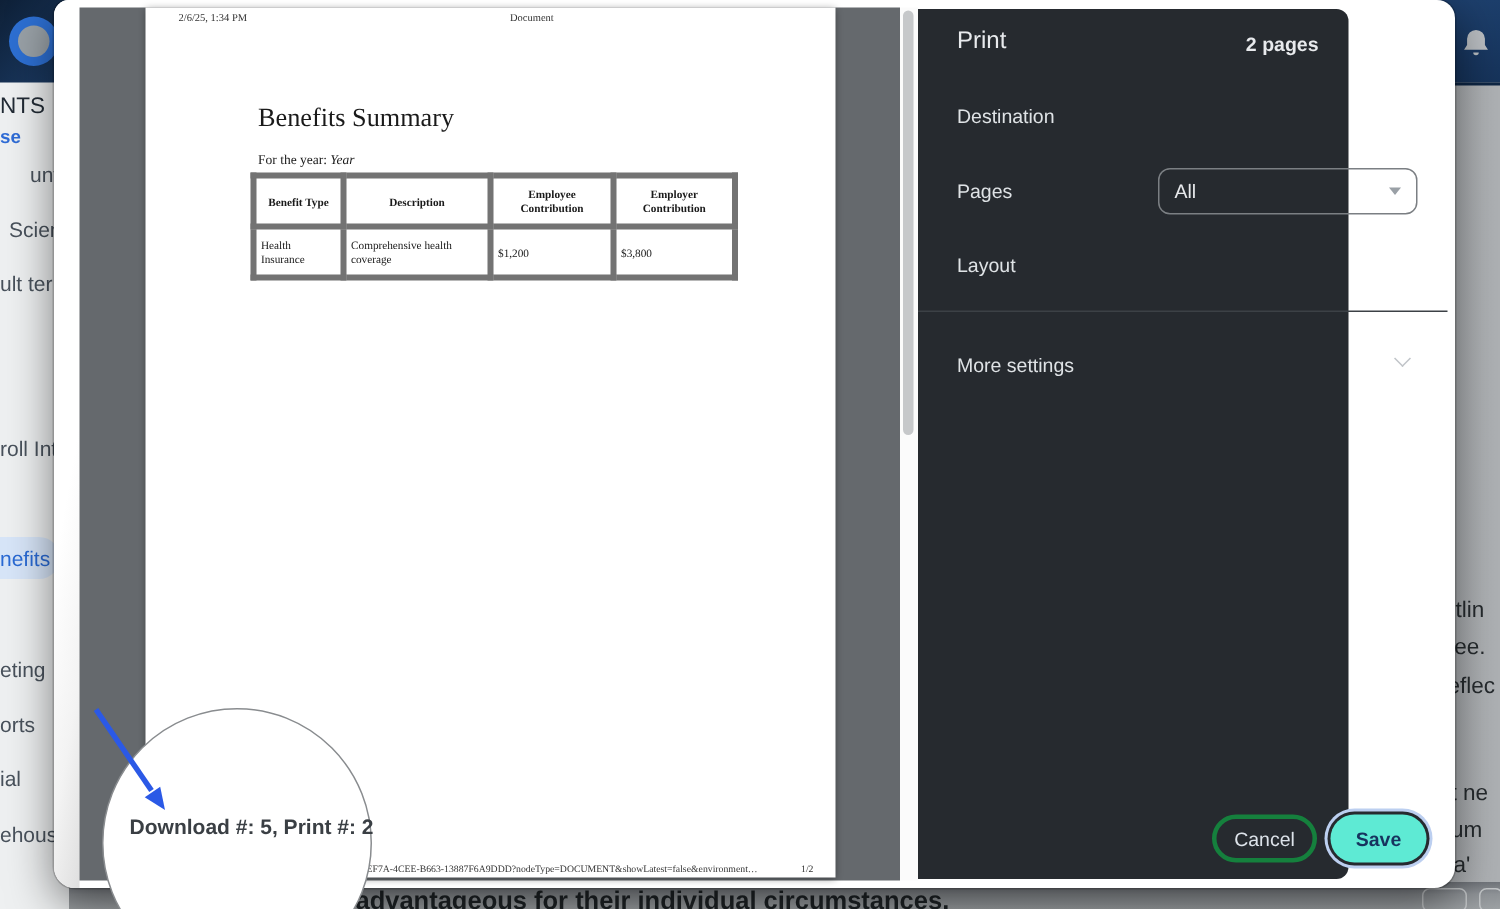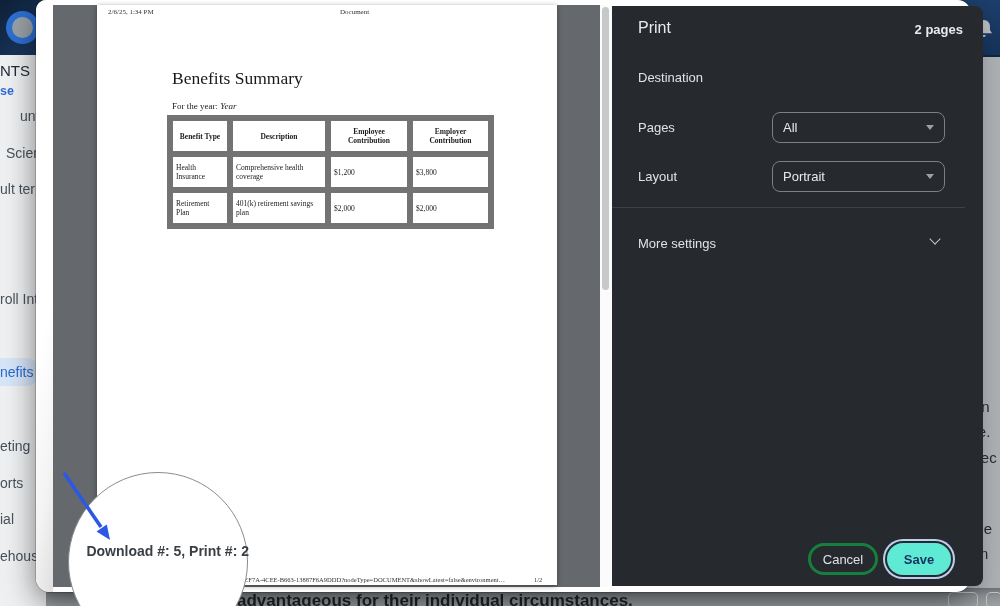--- a/index.html
+++ b/index.html
@@ -25,30 +25,30 @@
   .bottom-text { left:237px; top:591px; font-size:17px; font-weight:700; color:#1e2326; white-space:nowrap; }
   .mini-box { top:592px; height:16px; border:1.5px solid #c3c6c8; border-radius:5px; background:transparent; }
 
   
   .sheet { left:36px; top:0; width:934px; height:592px; background:#fff; border-radius:10px 12px 14px 14px;
            box-shadow:0 10px 30px rgba(0,0,0,.5), 0 0 0 1px rgba(0,0,0,.18); }
   .curl { left:0; top:0; width:17px; height:592px; background:linear-gradient(100deg,#ffffff 55%,#f3f3f3 80%,#dfdfdf 100%); border-radius:10px 0 0 14px; }
   .preview { left:17px; top:5px; width:547px; height:582px; background:#65696d; }
   .scroll-track { left:564px; top:5px; width:12px; height:582px; background:#fbfbfb; }
   .scroll-thumb { left:2px; top:2px; width:7px; height:283px; background:#c6c8ca; border-radius:4px; }
-  .panel { left:576px; top:6px; width:371px; height:580px; background:#262a2f; border-radius:0 8px 8px 0; color:#e8eaed; }
+  .panel { left:576px; top:6px; width:287px; height:580px; background:#262a2f; border-radius:0 8px 8px 0; color:#e8eaed; }
 
   
   .doc-page { left:44px; top:0px; width:460px; height:580px; background:#fff; box-shadow:0 1px 5px rgba(0,0,0,.4);
               font-family:"Liberation Serif",serif; color:#1a1a1a; }
   .doc-hdr { top:3px; font-size:7px; color:#333; white-space:nowrap; }
   .doc-title { left:75px; top:63px; font-size:17.5px; font-weight:400; white-space:nowrap; }
   .doc-sub { left:75px; top:96px; font-size:9px; white-space:nowrap; }
   .doc-table { left:70px; top:110px; border-collapse:collapse; font-size:7.5px; line-height:1.2; }
-  .doc-table th, .doc-table td { border:6px solid #737373; padding:6px 3px; }
+  .doc-table th, .doc-table td { border:4px solid #737373; padding:6px 3px; }
   .doc-table { border:2px solid #6f6f6f; }
   .doc-table th { font-weight:700; text-align:center; }
   .doc-table td { text-align:left; vertical-align:middle; }
   .doc-foot { top:571px; font-size:6.5px; color:#333; white-space:nowrap; }
 
   
   .p-title { left:26px; top:13px; font-size:16px; }
   .p-pages { right:20px; top:16px; font-size:13px; font-weight:700; }
   .p-label { left:26px; font-size:13px; color:#dfe3e6; }
   .p-select { left:160px; width:173px; height:31px; border:1px solid #7b7f83; border-radius:8px;
@@ -108,43 +108,37 @@
   <div class="abs sb-item" style="top:475px;">orts</div>
   <div class="abs sb-item" style="top:511px;">ial</div>
   <div class="abs sb-item" style="top:548px;">ehouse</div>
 </div>
 
 <div class="abs sheet">
   <div class="abs curl"></div>
 
   <div class="abs preview">
     <div class="abs doc-page">
-      <div class="abs doc-hdr" style="left:11px;">2/6/25, 1:34 PM</div>
+      <div class="abs doc-hdr" style="left:22px;">2/6/25, 1:34 PM</div>
       <div class="abs doc-hdr" style="left:243px;">Document</div>
       <div class="abs doc-title">Benefits Summary</div>
       <div class="abs doc-sub"><span>For the year: </span><i>Year</i></div>
       <table class="abs doc-table">
         <tbody>
             <tr>
           <th style="width:60px;">Benefit Type</th>
           <th style="width:98px;">Description</th>
           <th style="width:82px;">Employee Contribution</th>
           <th style="width:81px;">Employer Contribution</th>
         </tr>
         <tr>
           <td>Health Insurance</td>
           <td>Comprehensive health coverage</td>
           <td>$1,200</td>
           <td>$3,800</td>
-        </tr>
-        <tr>
-          <td>Retirement Plan</td>
-          <td>401(k) retirement savings plan</td>
-          <td>$2,000</td>
-          <td>$2,000</td>
         </tr>
       </tbody>
         </table>
       <div class="abs doc-foot" style="left:108px;">ds/82CBD969-EF7A-4CEE-B663-13887F6A9DDD?nodeType=DOCUMENT&amp;showLatest=false&amp;environment…</div>
       <div class="abs doc-foot" style="left:437px;">1/2</div>
     </div>
   </div>
 
   <div class="abs scroll-track">
     <div class="abs scroll-thumb"></div>
@@ -156,24 +150,20 @@
 
     <div class="abs p-label" style="top:64px;">Destination</div>
 
     <div class="abs p-label" style="top:114px;">Pages</div>
     <div class="abs p-select" style="top:106px;">
       <span>All</span>
       <span class="caret"></span>
     </div>
 
     <div class="abs p-label" style="top:163px;">Layout</div>
-    <div class="abs p-select" style="top:155px;">
-      <span>Portrait</span>
-      <span class="caret"></span>
-    </div>
 
     <div class="abs divider"></div>
 
     <div class="abs more-row">
       <span class="abs p-label" style="top:12px;">More settings</span>
       <span class="abs chev"></span>
     </div>
 
     <div class="abs btn btn-cancel">Cancel</div>
     <div class="abs btn btn-save">Save</div>

